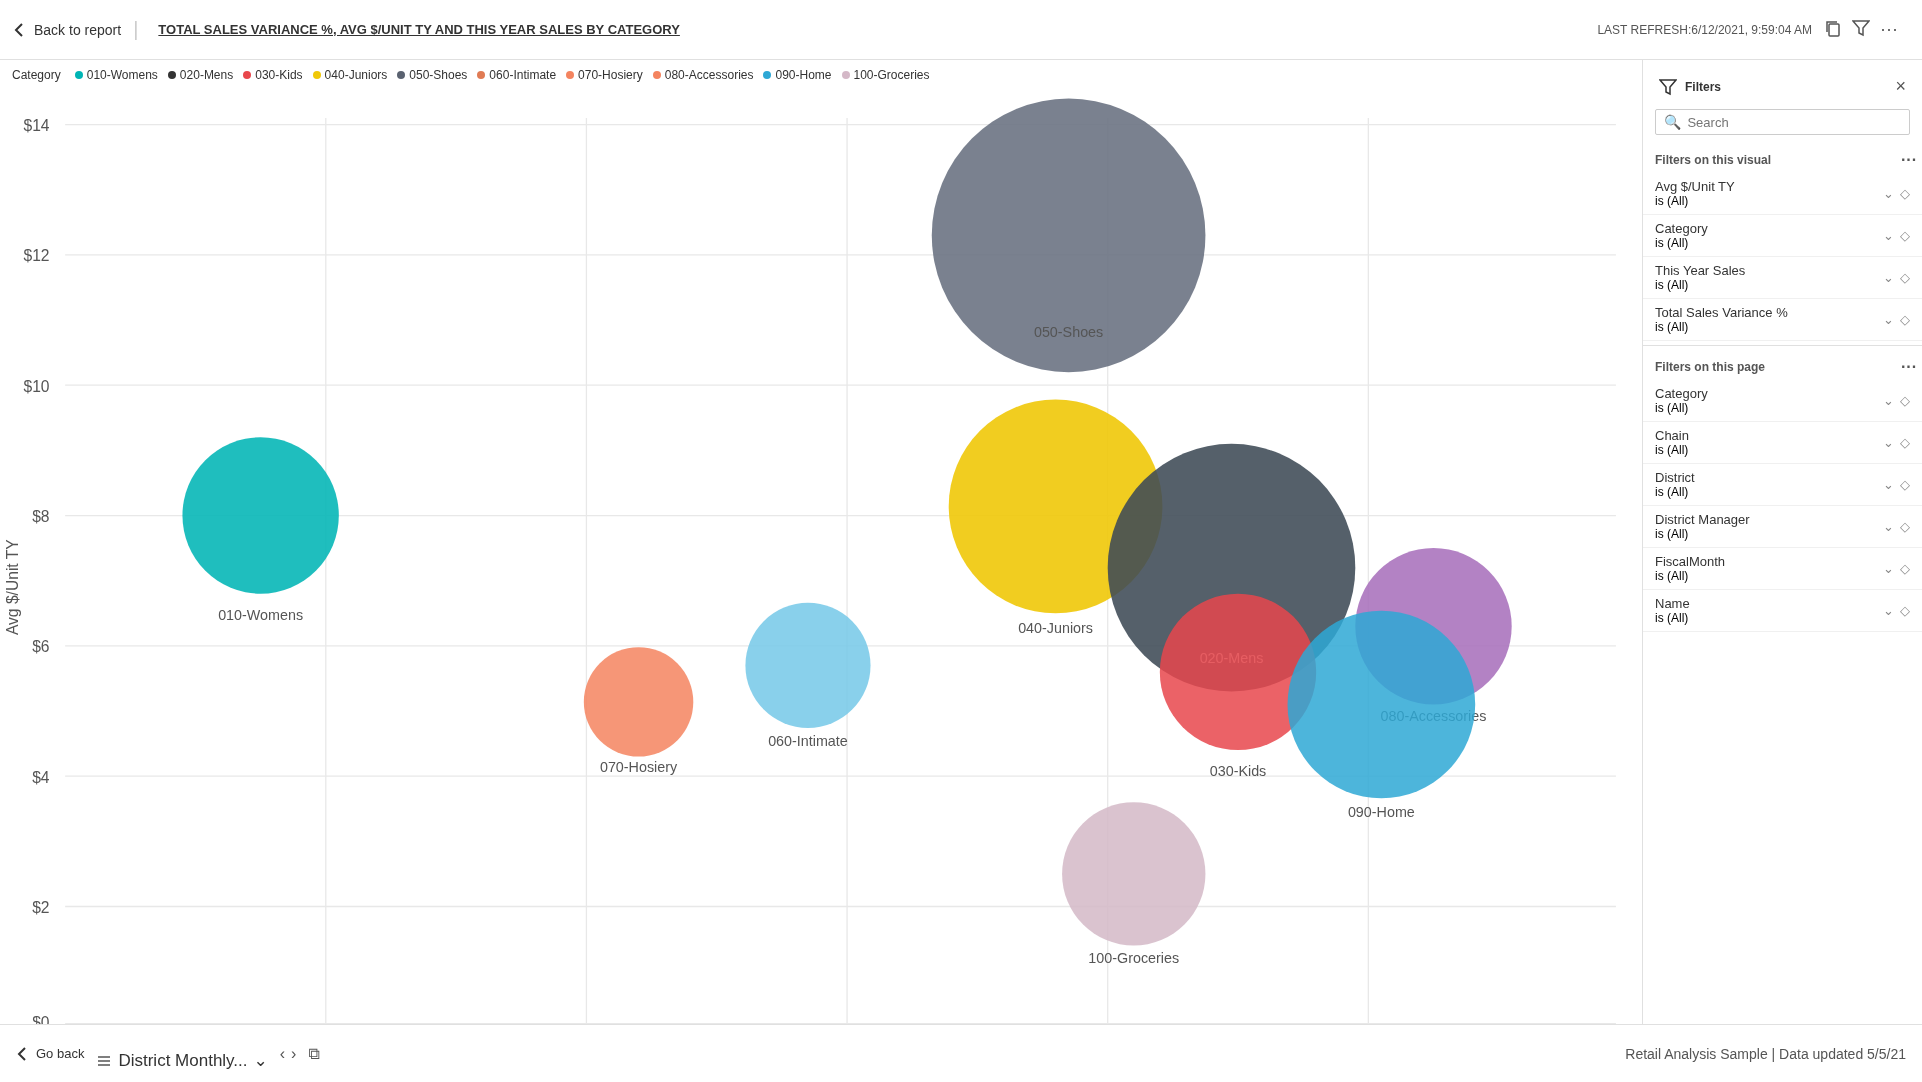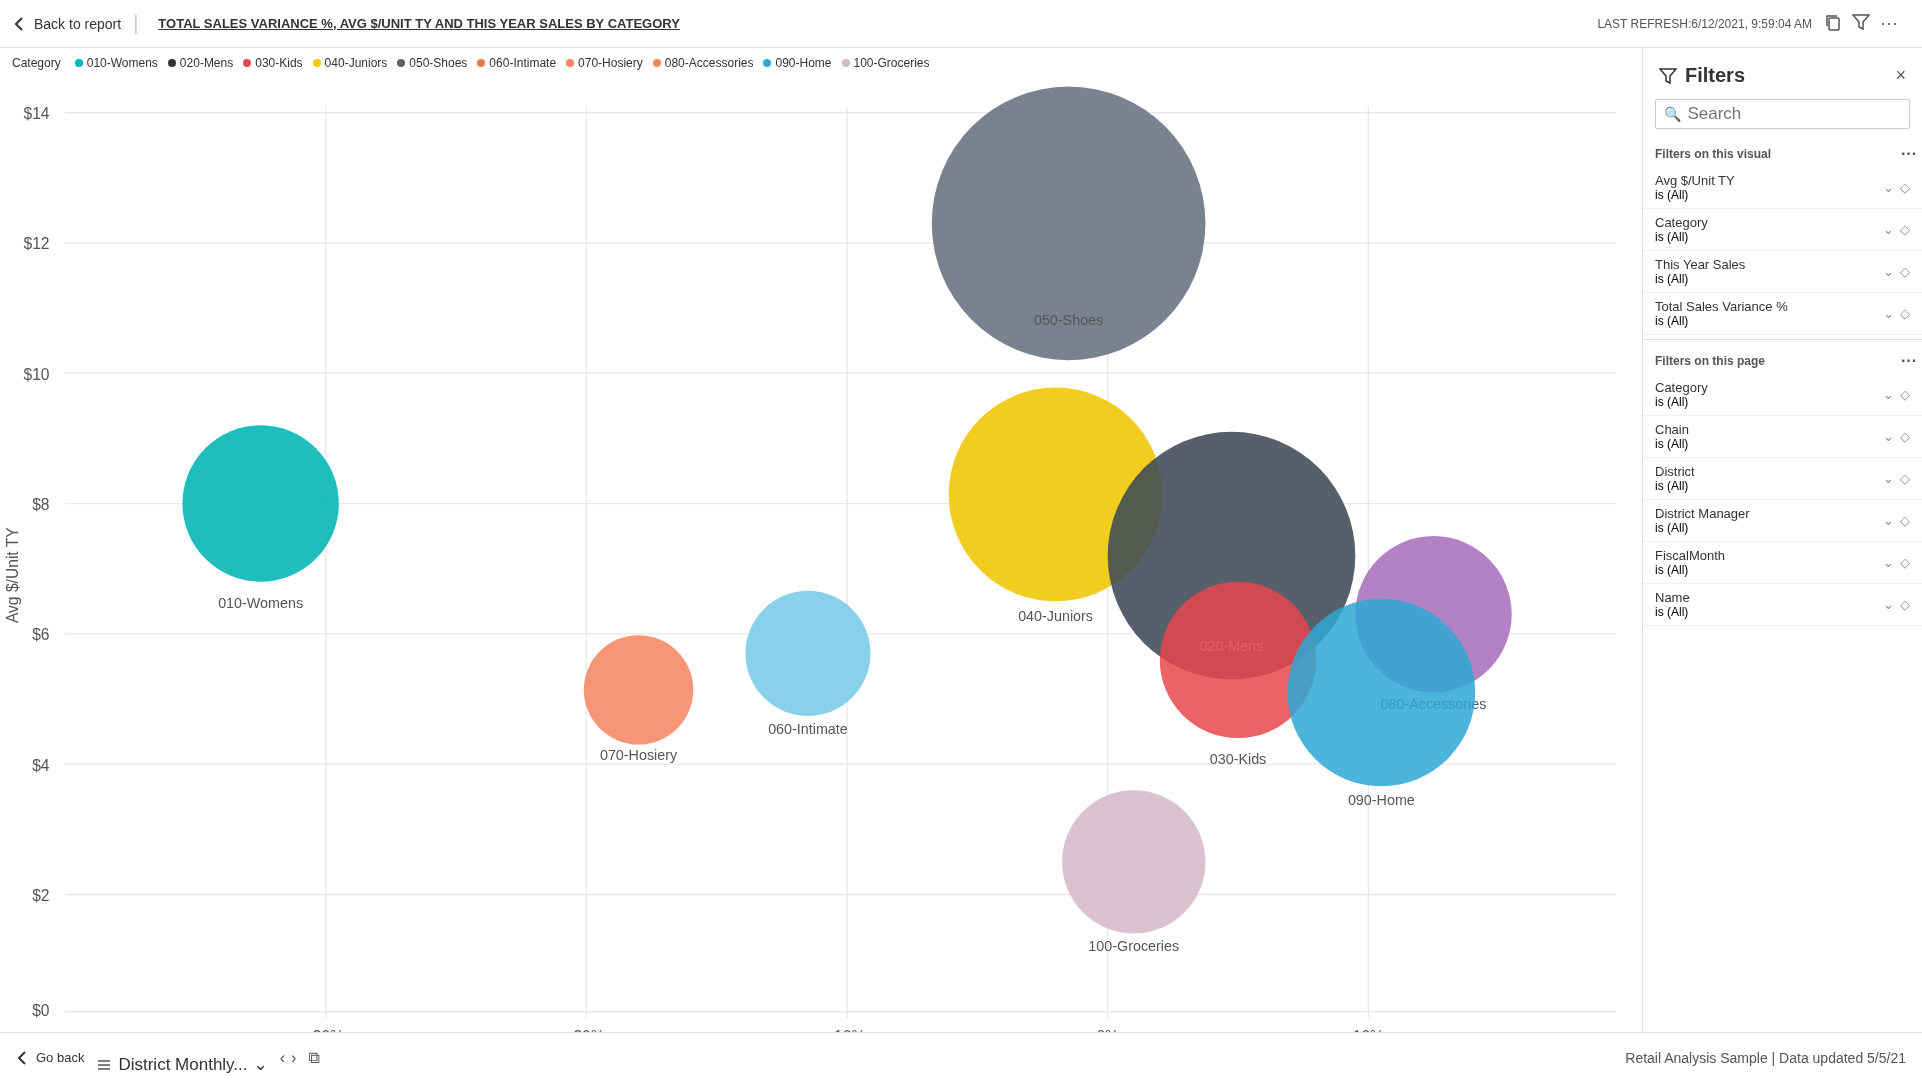--- a/index.html
+++ b/index.html
@@ -1,21 +1,21 @@
 <!DOCTYPE html>
 <html><head>
   <meta charset="utf-8">
   <style>
     * { box-sizing: border-box; margin: 0; padding: 0; }
     body { font-family: 'Segoe UI', Arial, sans-serif; background: #fff; width: 1922px; height: 1082px; overflow: hidden; display: flex; flex-direction: column; }
 
     
     .top-bar {
       display: flex; align-items: center; justify-content: space-between;
-      height: 48px; border-bottom: 1px solid #e0e0e0; padding: 0 12px;
+      height: 60px; border-bottom: 1px solid #e0e0e0; padding: 0 12px;
       flex-shrink: 0;
     }
     .top-bar-left { display: flex; align-items: center; gap: 12px; }
     .back-btn { display: flex; align-items: center; gap: 6px; font-size: 14px; color: #333; cursor: pointer; border: none; background: none; }
     .back-btn svg { width: 16px; height: 16px; }
     .top-bar-title { font-size: 13px; font-weight: 600; color: #333; margin-left: 8px; text-decoration: underline; }
     .top-bar-right { font-size: 12px; color: #555; }
     .top-bar-icons { display: flex; gap: 10px; align-items: center; margin-right: 12px; }
     .top-bar-icons span { cursor: pointer; color: #555; font-size: 16px; }
 
@@ -31,38 +31,38 @@
     .legend-dot { width: 8px; height: 8px; border-radius: 50%; flex-shrink: 0; }
     .legend-label { font-size: 12px; color: #333; }
     .legend-category { font-size: 12px; color: #333; font-weight: 500; margin-right: 4px; }
 
     
     .chart-svg-container { flex: 1; position: relative; }
     .chart-svg-container svg { width: 100%; height: 100%; }
 
     
     .bottom-bar {
-      height: 50px; border-top: 1px solid #e0e0e0; display: flex; align-items: center;
+      height: 58px; border-top: 1px solid #e0e0e0; display: flex; align-items: center;
       justify-content: space-between; padding: 0 16px; flex-shrink: 0;
     }
     .bottom-bar-left { display: flex; align-items: center; gap: 12px; }
     .bottom-nav-btn { background: none; border: none; cursor: pointer; font-size: 18px; color: #555; }
     .bottom-tab { display: flex; align-items: center; gap: 6px; font-size: 17px; color: #333; margin-top: 14px; }
     .bottom-tab-arrows { display: flex; gap: 6px; }
     .bottom-tab-arrows span { cursor: pointer; font-size: 14px; color: #555; }
     .bottom-bar-right { font-size: 14px; color: #555; }
 
     
     .right-panel { width: 280px; border-left: 1px solid #e0e0e0; display: flex; flex-direction: column; background: #fff; flex-shrink: 0; }
     .panel-header { display: flex; align-items: center; justify-content: space-between; padding: 16px 16px 8px 16px; }
-    .panel-title { font-size: 20px; font-weight: 600; color: #333; display: flex; align-items: center; gap: 8px; }
+    .panel-title { font-size: 12px; font-weight: 600; color: #333; display: flex; align-items: center; gap: 8px; }
     .panel-close { cursor: pointer; font-size: 18px; color: #555; background: none; border: none; }
 
     .search-box { margin: 4px 12px 8px 12px; display: flex; align-items: center; border: 1px solid #ccc; border-radius: 2px; padding: 4px 8px; gap: 6px; }
-    .search-box input { border: none; outline: none; font-size: 17px; flex: 1; }
+    .search-box input { border: none; outline: none; font-size: 13px; flex: 1; }
     .search-icon { color: #555; font-size: 14px; }
 
     .filter-section-title { font-size: 12px; font-weight: 600; color: #555; padding: 8px 5px 4px 12px; display: flex; align-items: center; justify-content: space-between; }
     .filter-section-more { cursor: pointer; font-size: 16px; color: #555; }
 
     .filter-item { display: flex; align-items: center; justify-content: space-between; padding: 6px 12px; border-bottom: 1px solid #f0f0f0; cursor: pointer; }
     .filter-item-left { flex: 1; }
     .filter-item-name { font-size: 13px; color: #333; font-weight: 500; }
     .filter-item-value { font-size: 12px; color: #000000; }
     .filter-item-icons { display: flex; gap: 6px; align-items: center; }

